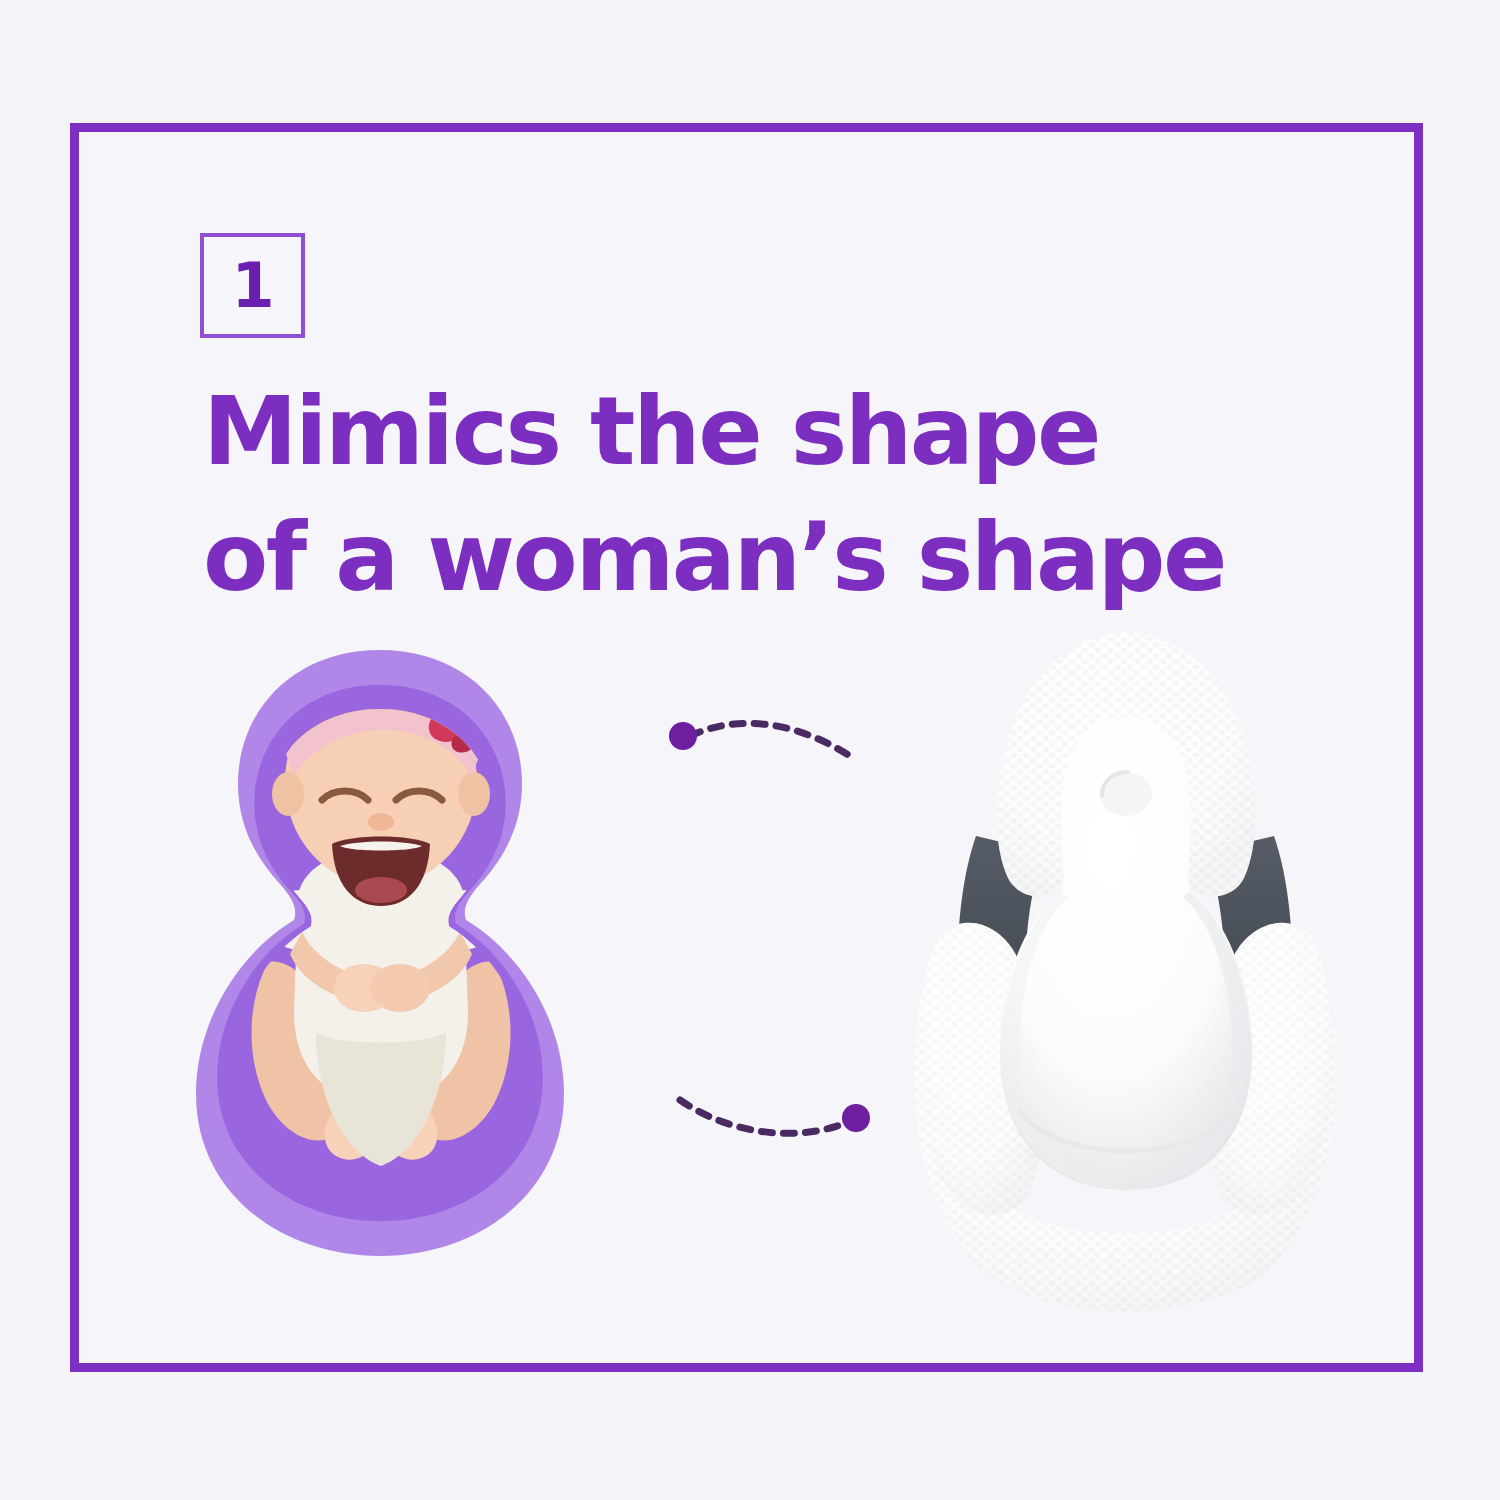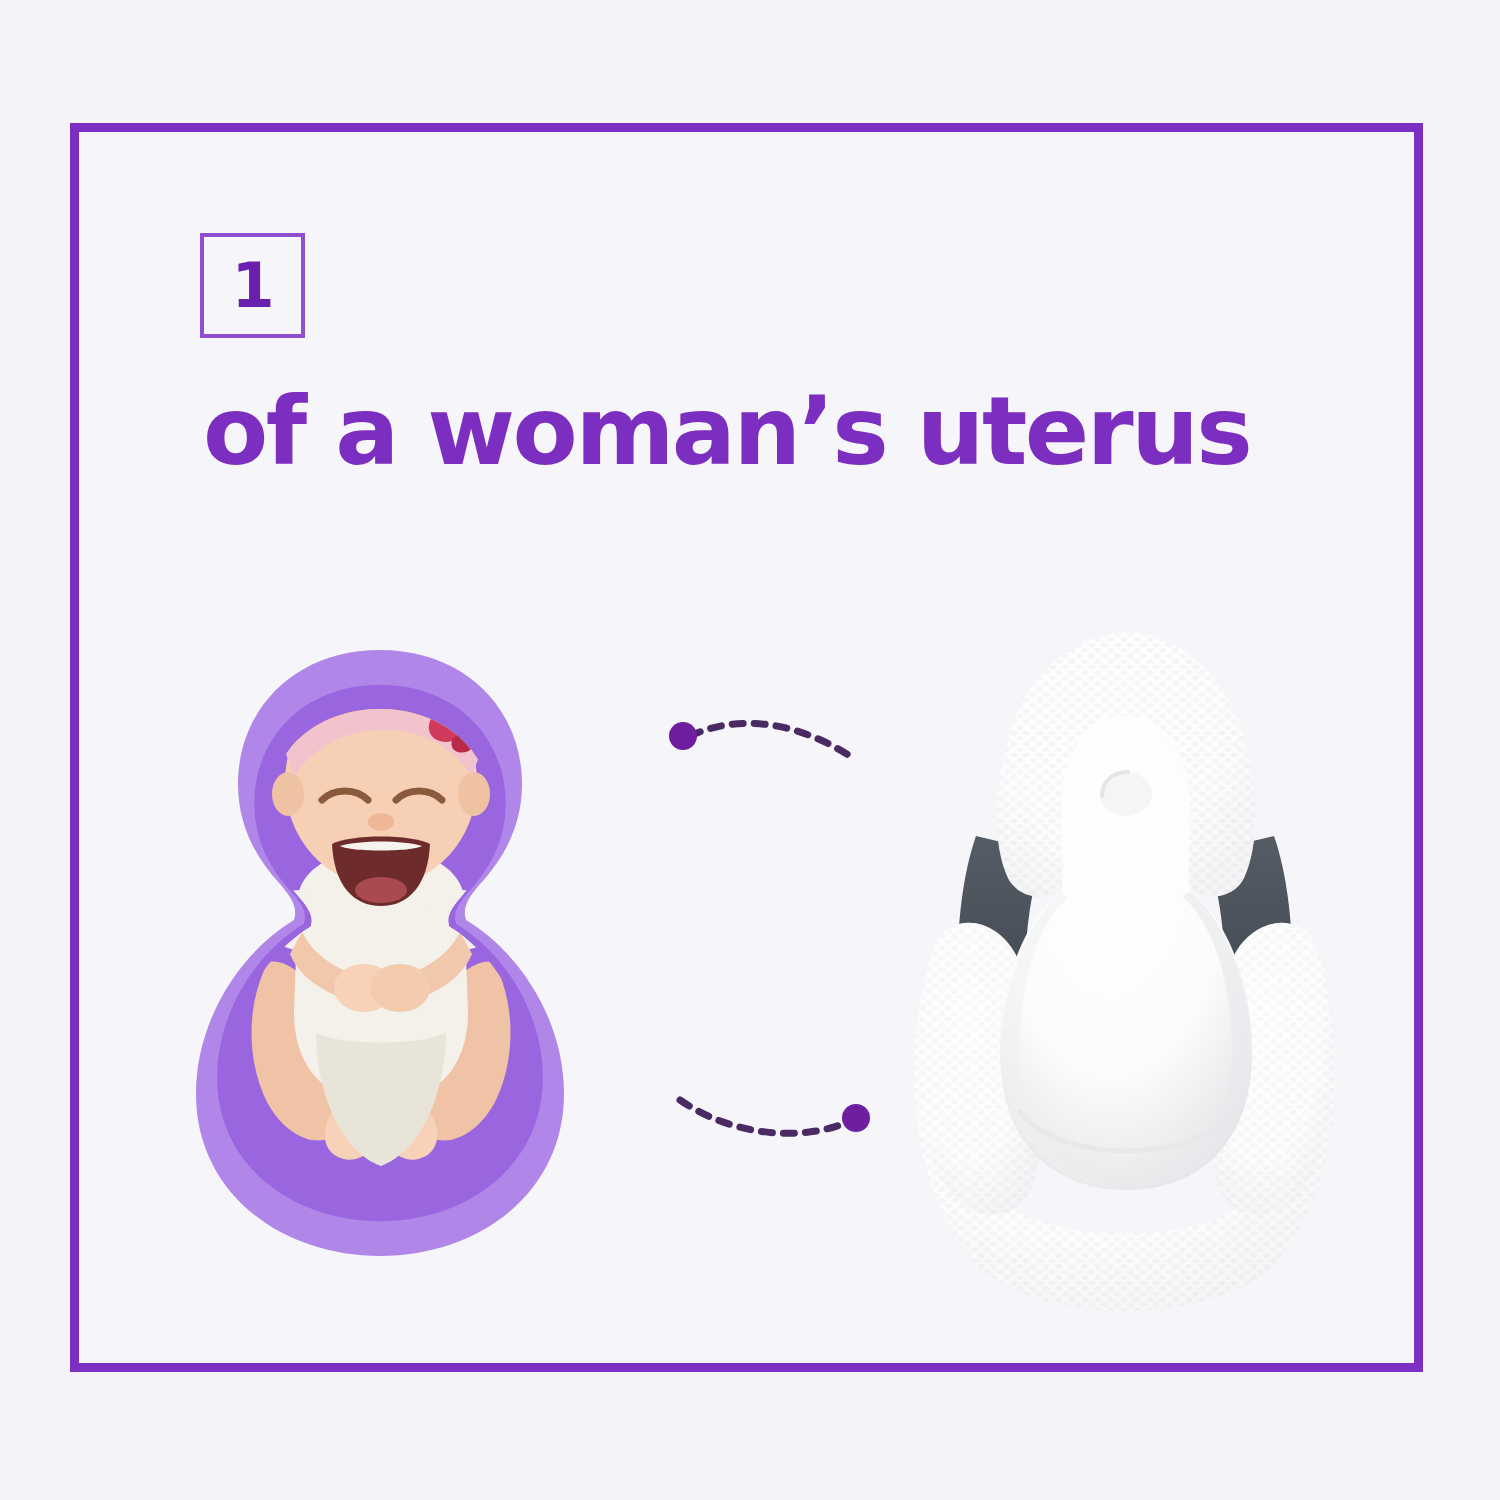--- a/index.html
+++ b/index.html
@@ -118,21 +118,22 @@
 
 <div id="stage">
 
   <div id="frame"></div>
 
   <div id="badge">
     <span id="badge-num">1</span>
   </div>
 
   <div id="heading">
-    <div class="head-line">of a woman’s uterus</div>
+    <div class="head-line">Mimics the shape</div>
+    <div class="head-line">of a woman’s shape</div>
   </div>
 
   <div id="womb-wrap">
     <svg id="womb-svg" viewBox="0 0 460 640" xmlns="http://www.w3.org/2000/svg">
       <defs>
 
         <path id="wombPath" d="M230 18
                  C 316 18, 372 78, 372 152
                  C 372 196, 352 228, 330 252
                  C 318 266, 312 276, 316 288

